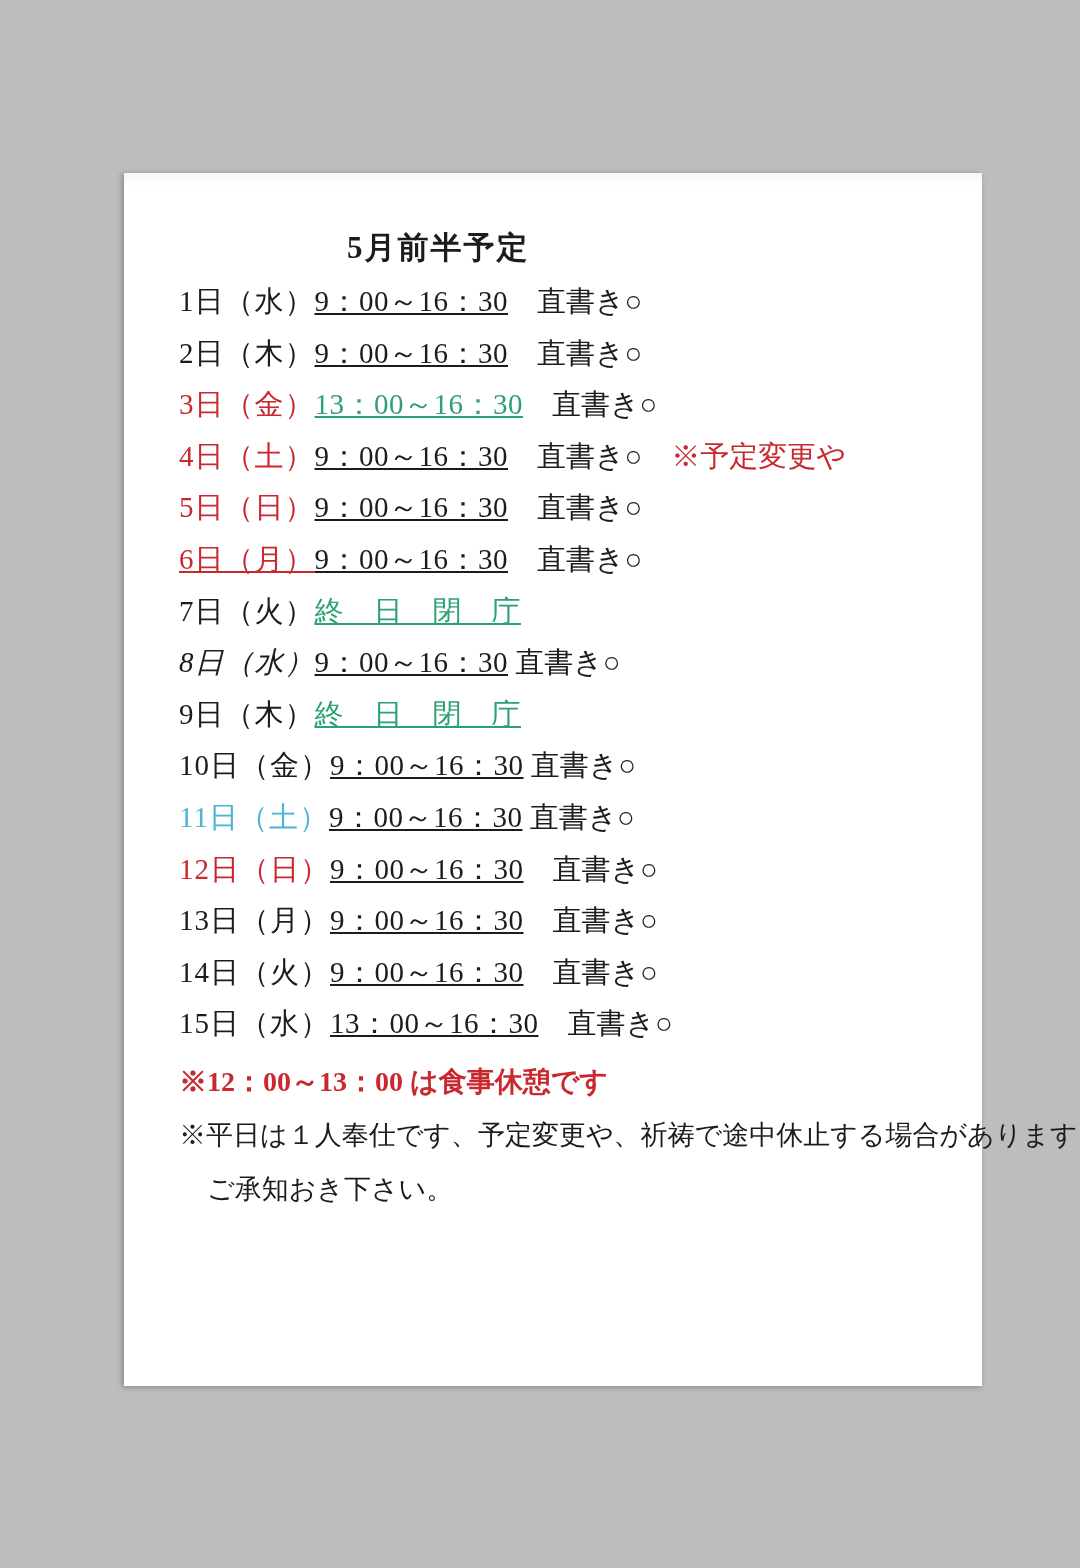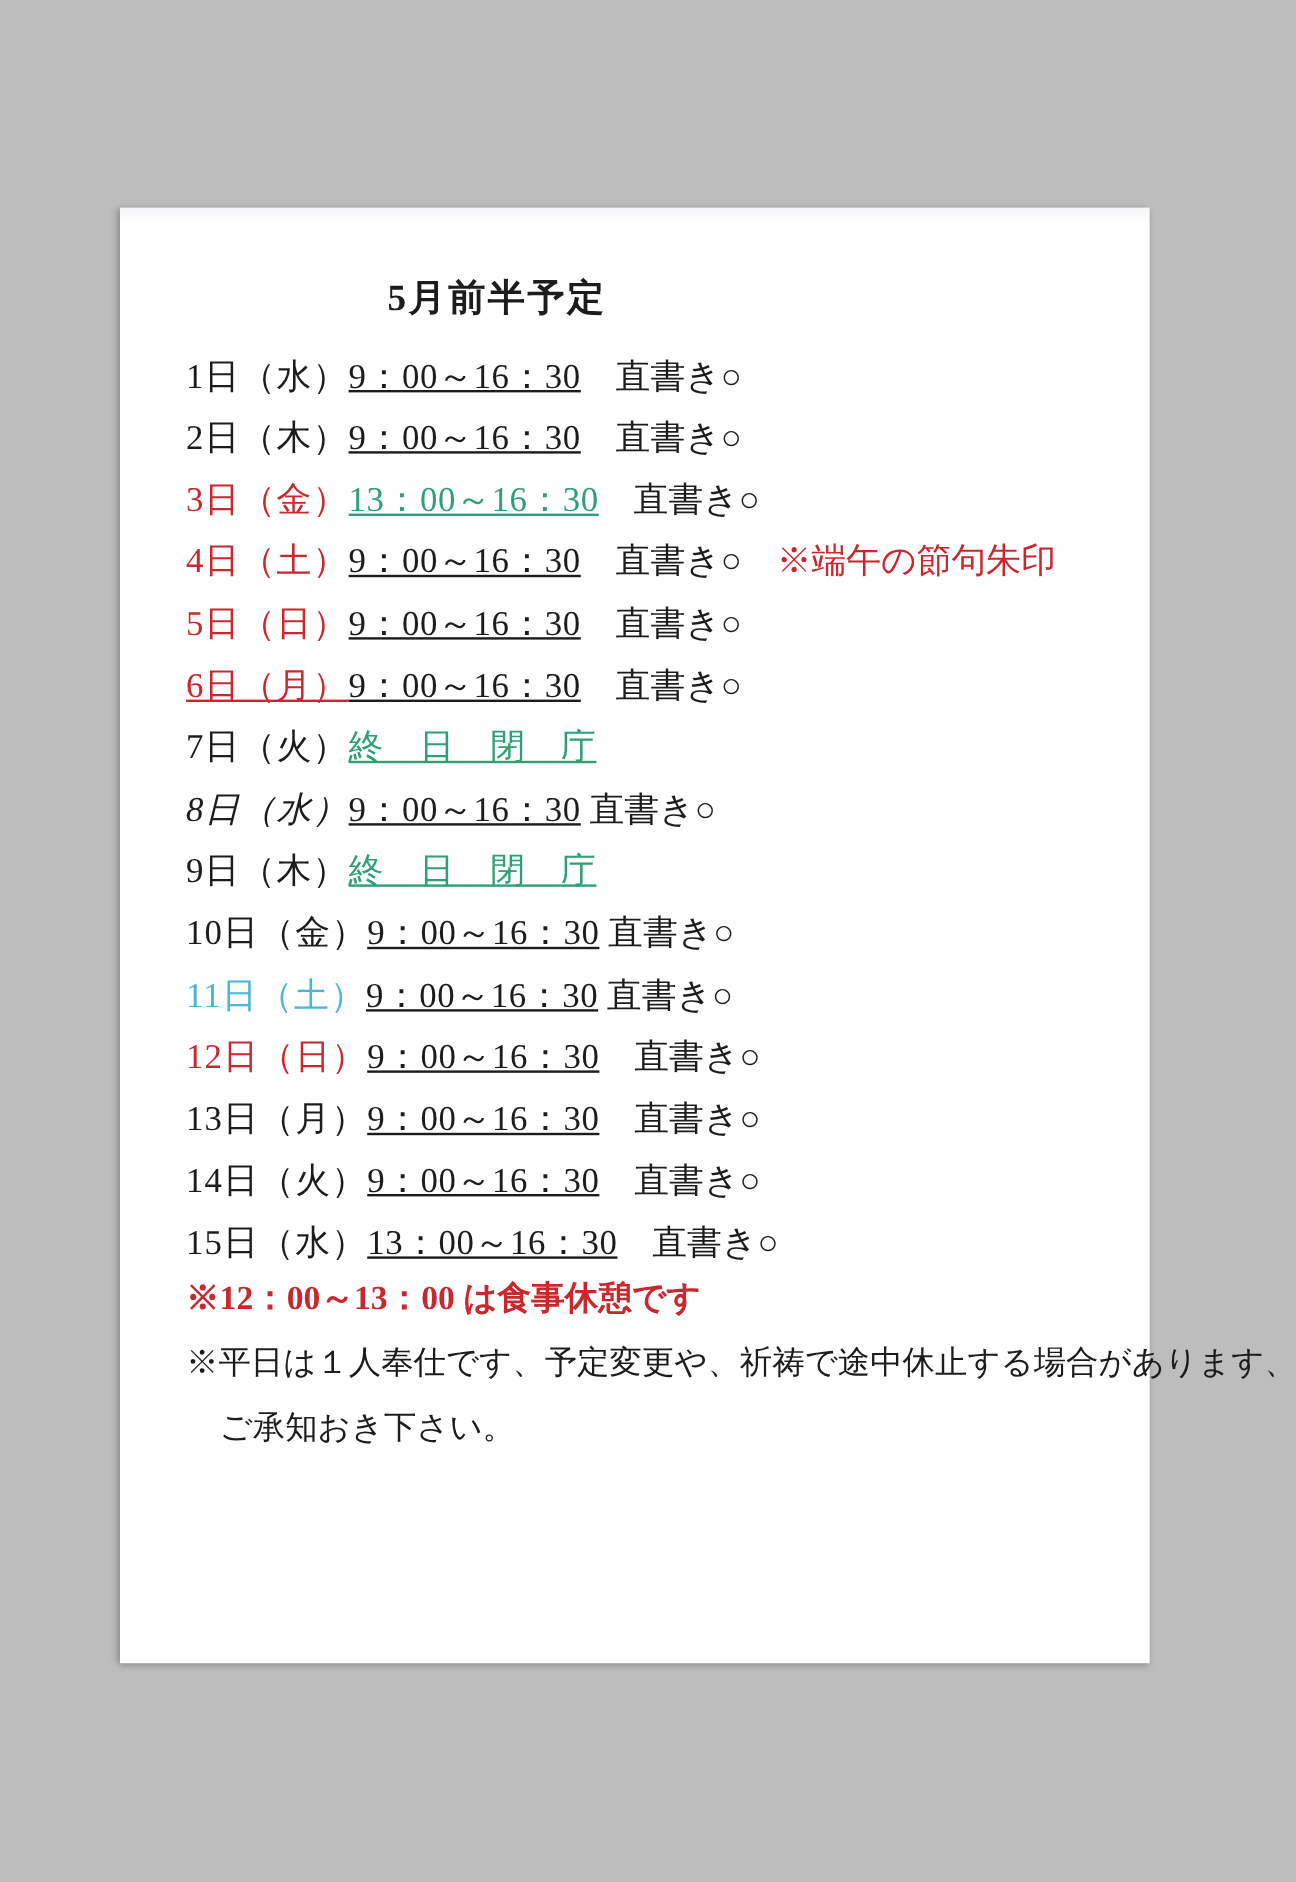--- a/index.html
+++ b/index.html
@@ -9,21 +9,21 @@
   body {
     width: 1080px;
     height: 1568px;
     position: relative;
     background: #bdbdbd;
     font-family: "Liberation Serif", "DejaVu Serif", serif;
     overflow: hidden;
   }
   .paper {
     position: absolute;
-    left: 100px;
+    left: 124px;
     top: 173px;
     width: 858px;
     height: 1213px;
     background: #ffffff;
     background: linear-gradient(#f5f6f8 0px, #ffffff 14px);
     box-shadow: -3px 0 5px rgba(0,0,0,0.18), 0 3px 5px rgba(0,0,0,0.12);
     box-sizing: border-box;
     padding: 55px 0 0 55px;
     color: #1c1c1e;
   }
@@ -34,21 +34,21 @@
     line-height: 40px;
     letter-spacing: 2px;
     white-space: pre;
   }
   .rows {
     margin-top: 14px;
   }
   .row {
     height: 51.6px;
     display: flex;
-    align-items: flex-end;
+    align-items: flex-start;
     font-size: 29px;
     white-space: pre;
   }
   .cell { white-space: pre; }
   .cell.date { min-width: 133px; letter-spacing: 1px; }
   .cell.time { letter-spacing: 0.5px; text-decoration: underline; }
   .notes { margin-top: 0; }
   .note-row {
     display: flex;
     align-items: center;
@@ -68,21 +68,21 @@
 </head>
 <body>
 
 <div class="paper">
   <h1 class="title">5月前半予定</h1>
 
   <div class="rows">
       <div class="row"><span class="cell date" style="color: rgb(28, 28, 30);">1日（水）</span><span class="cell time" style="color: rgb(28, 28, 30);">9：00～16：30</span><span class="cell status" style="color: rgb(28, 28, 30);">　直書き○</span></div>
       <div class="row"><span class="cell date" style="color: rgb(28, 28, 30);">2日（木）</span><span class="cell time" style="color: rgb(28, 28, 30);">9：00～16：30</span><span class="cell status" style="color: rgb(28, 28, 30);">　直書き○</span></div>
       <div class="row"><span class="cell date" style="color: rgb(201, 40, 46);">3日（金）</span><span class="cell time" style="color: rgb(45, 161, 115);">13：00～16：30</span><span class="cell status" style="color: rgb(28, 28, 30);">　直書き○</span></div>
-      <div class="row"><span class="cell date" style="color: rgb(201, 40, 46);">4日（土）</span><span class="cell time" style="color: rgb(28, 28, 30);">9：00～16：30</span><span class="cell status" style="color: rgb(28, 28, 30);">　直書き○</span><span class="cell note" style="color: rgb(201, 40, 46);">　※端午の節句朱印</span></div>
+      <div class="row"><span class="cell date" style="color: rgb(201, 40, 46);">4日（土）</span><span class="cell time" style="color: rgb(28, 28, 30);">9：00～16：30</span><span class="cell status" style="color: rgb(28, 28, 30);">　直書き○</span><span class="cell note" style="color: rgb(201, 40, 46);">　※予定変更や</span></div>
       <div class="row"><span class="cell date" style="color: rgb(201, 40, 46);">5日（日）</span><span class="cell time" style="color: rgb(28, 28, 30);">9：00～16：30</span><span class="cell status" style="color: rgb(28, 28, 30);">　直書き○</span></div>
       <div class="row"><span class="cell date" style="color: rgb(201, 40, 46); text-decoration: underline;">6日（月）</span><span class="cell time" style="color: rgb(28, 28, 30);">9：00～16：30</span><span class="cell status" style="color: rgb(28, 28, 30);">　直書き○</span></div>
       <div class="row"><span class="cell date" style="color: rgb(28, 28, 30);">7日（火）</span><span class="cell time" style="color: rgb(45, 161, 115);">終　日　閉　庁</span></div>
       <div class="row"><span class="cell date" style="color: rgb(28, 28, 30); font-style: italic;">8日（水）</span><span class="cell time" style="color: rgb(28, 28, 30);">9：00～16：30</span><span class="cell status" style="color: rgb(28, 28, 30);"> 直書き○</span></div>
       <div class="row"><span class="cell date" style="color: rgb(28, 28, 30);">9日（木）</span><span class="cell time" style="color: rgb(45, 161, 115);">終　日　閉　庁</span></div>
       <div class="row"><span class="cell date" style="color: rgb(28, 28, 30);">10日（金）</span><span class="cell time" style="color: rgb(28, 28, 30);">9：00～16：30</span><span class="cell status" style="color: rgb(28, 28, 30);"> 直書き○</span></div>
       <div class="row"><span class="cell date" style="color: rgb(74, 181, 214);">11日（土）</span><span class="cell time" style="color: rgb(28, 28, 30);">9：00～16：30</span><span class="cell status" style="color: rgb(28, 28, 30);"> 直書き○</span></div>
       <div class="row"><span class="cell date" style="color: rgb(201, 40, 46);">12日（日）</span><span class="cell time" style="color: rgb(28, 28, 30);">9：00～16：30</span><span class="cell status" style="color: rgb(28, 28, 30);">　直書き○</span></div>
       <div class="row"><span class="cell date" style="color: rgb(28, 28, 30);">13日（月）</span><span class="cell time" style="color: rgb(28, 28, 30);">9：00～16：30</span><span class="cell status" style="color: rgb(28, 28, 30);">　直書き○</span></div>
       <div class="row"><span class="cell date" style="color: rgb(28, 28, 30);">14日（火）</span><span class="cell time" style="color: rgb(28, 28, 30);">9：00～16：30</span><span class="cell status" style="color: rgb(28, 28, 30);">　直書き○</span></div>

